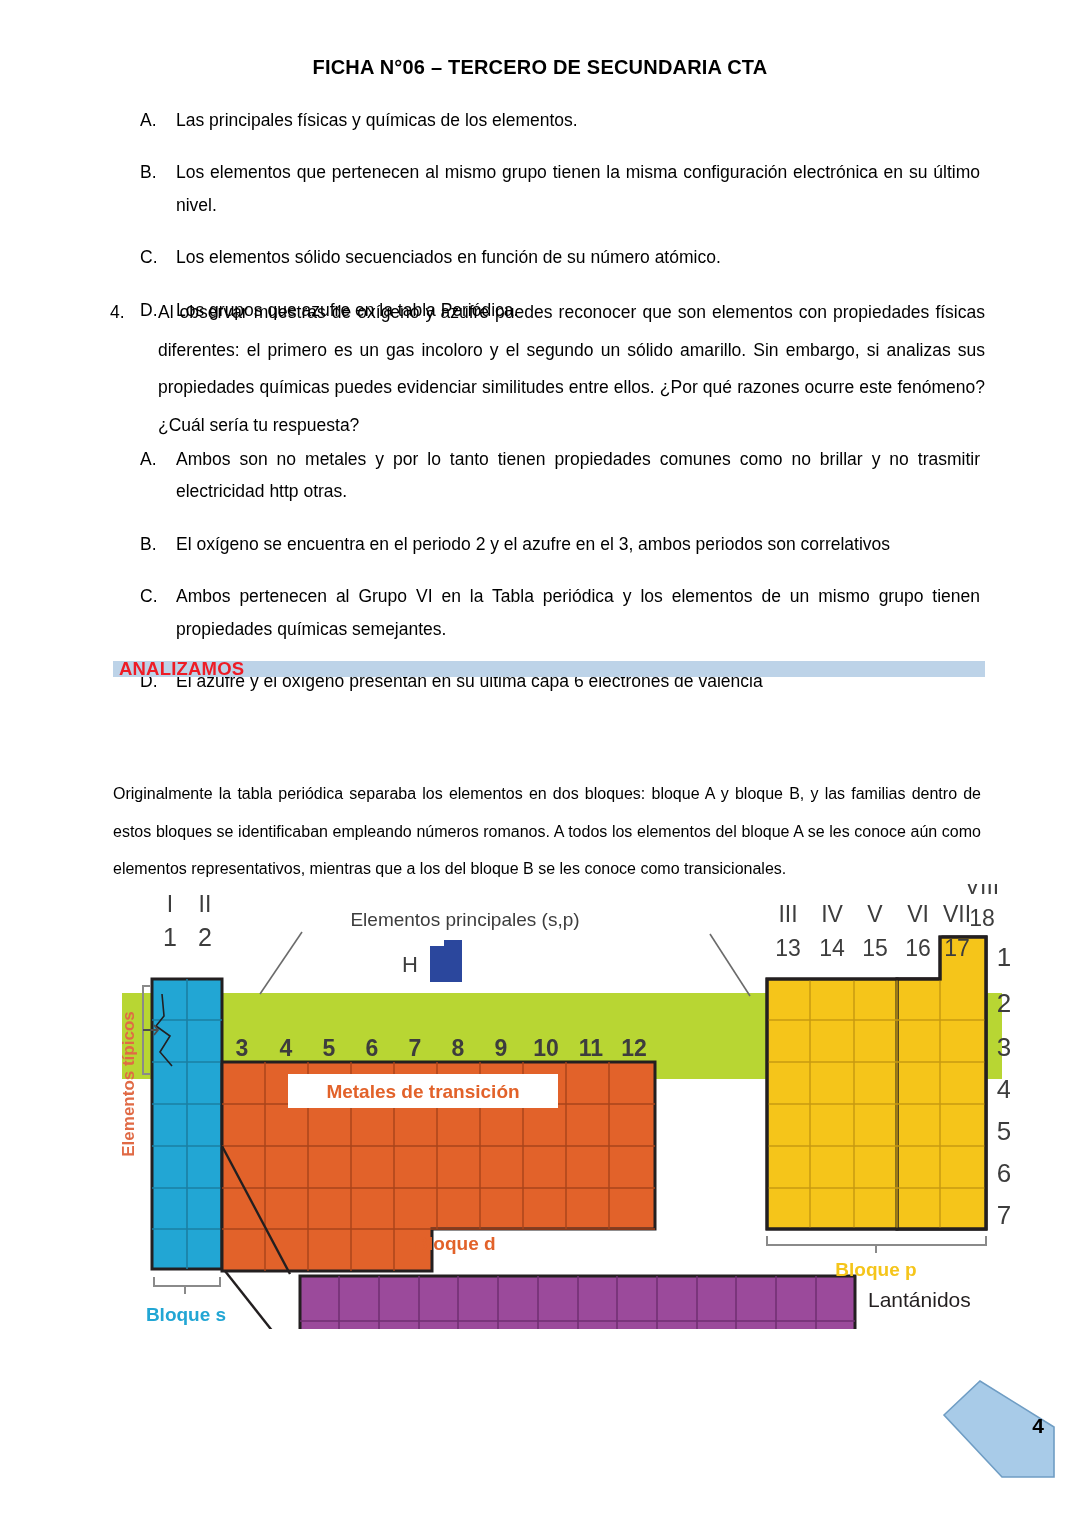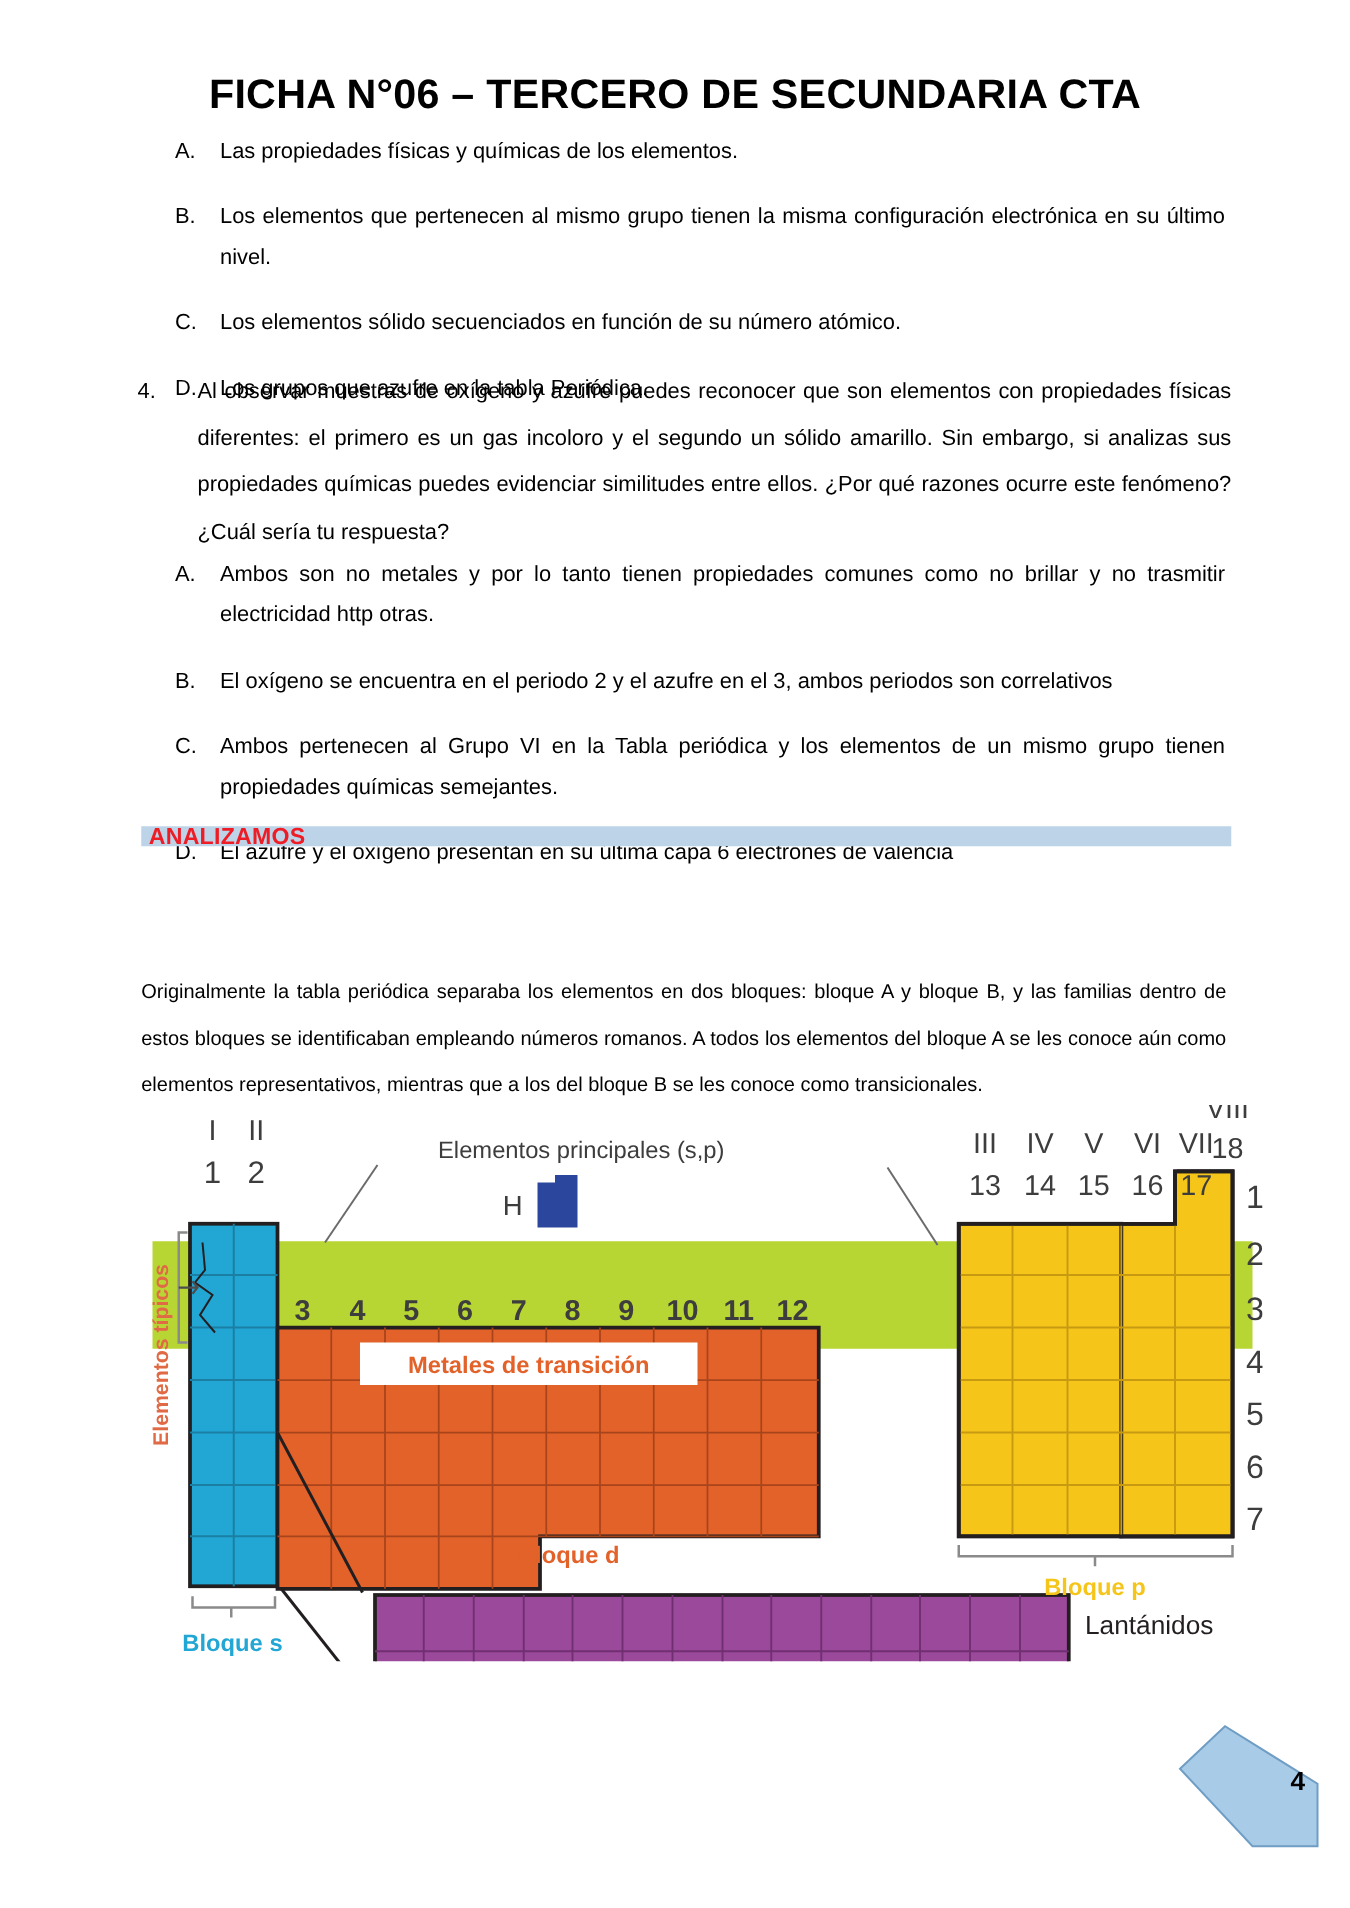--- a/index.html
+++ b/index.html
@@ -22,21 +22,21 @@
     height: 1526px;
   }
 
   
   .doc-title {
     position: absolute;
     top: 56px;
     left: 0;
     width: 1080px;
     text-align: center;
-    font-size: 33px;
+    font-size: 20px;
     font-weight: bold;
     letter-spacing: 0.2px;
     font-family: "Liberation Sans", sans-serif;
   }
 
   
   .opt-list {
     position: absolute;
     left: 140px;
     width: 840px;
@@ -154,21 +154,21 @@
 </head>
 <body>
 
 <div class="page">
 
   <div class="doc-title">FICHA N°06  – TERCERO  DE SECUNDARIA CTA</div>
 
   <div class="opt-list" style="top:104px;">
     <div class="opt-row">
       <span class="opt-letter">A.</span>
-      <span class="opt-text">Las propiedades físicas y químicas de los elementos.</span>
+      <span class="opt-text">Las principales físicas y químicas de los elementos.</span>
     </div>
     <div class="opt-row">
       <span class="opt-letter">B.</span>
       <span class="opt-text">Los elementos que pertenecen al mismo grupo tienen la misma configuración electrónica en su último nivel.</span>
     </div>
     <div class="opt-row">
       <span class="opt-letter">C.</span>
       <span class="opt-text">Los elementos sólido secuenciados en función de su número atómico.</span>
     </div>
     <div class="opt-row">

